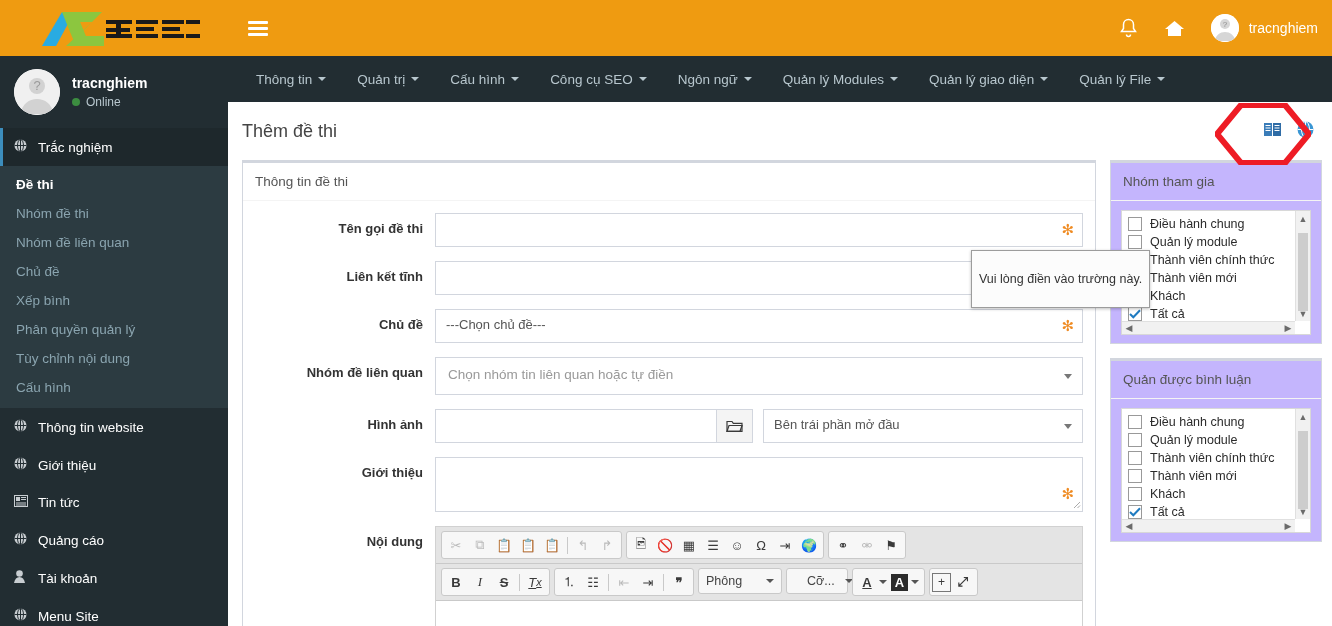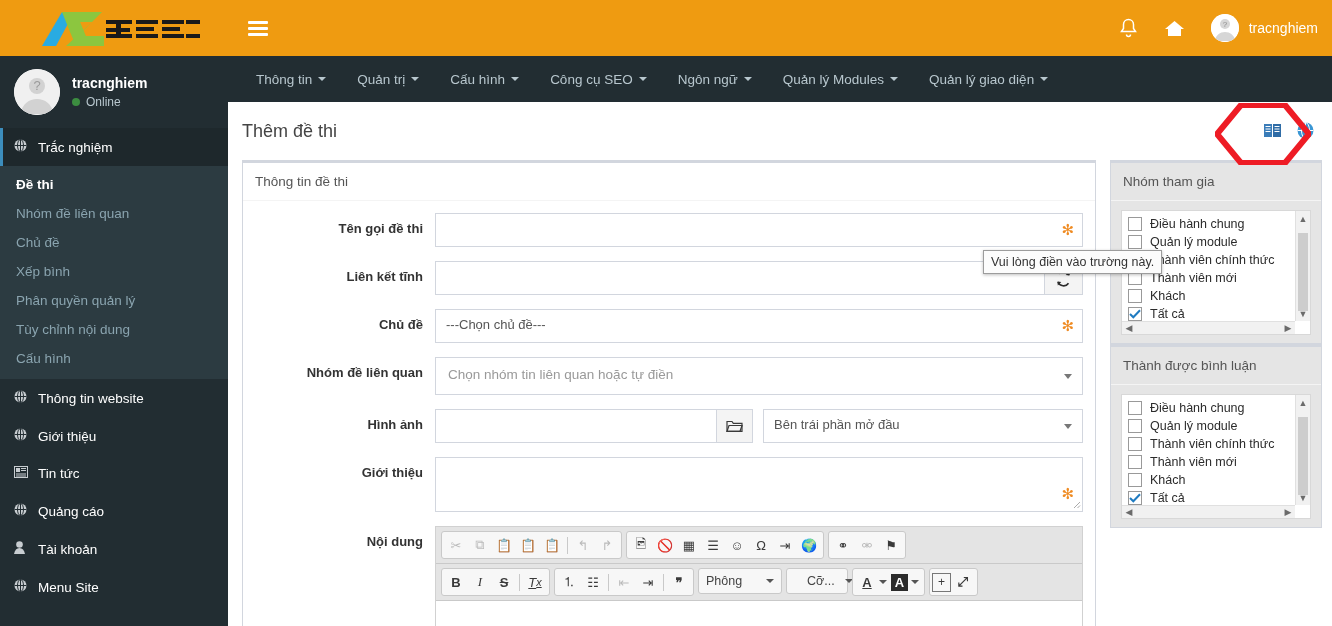--- a/index.html
+++ b/index.html
@@ -80,21 +80,21 @@
   .navmenu-item {
     color: #b8c7ce; font-size: 13.5px; padding: 8px 14px; cursor: pointer;
     display: flex; align-items: center; gap: 6px; white-space: nowrap;
   }
   .caret-d {
     width: 0; height: 0; border-left: 4px solid transparent;
     border-right: 4px solid transparent; border-top: 4px solid #b8c7ce;
     display: inline-block;
   }
   .content-head {
-    display: flex; align-items: center; justify-content: space-between;
+    display: flex; align-items: flex-start; justify-content: space-between;
     padding: 19px 18px 10px 14px; background: #ffffff;
   }
   .page-title { font-size: 18px; color: #444; font-weight: normal; }
   .head-icons { display: flex; align-items: center; gap: 14px; }
 
   .body-area { display: flex; gap: 14px; padding: 8px 14px 0 14px; background: #ffffff; }
   .col-left { width: 854px; flex: none; }
   .col-right { width: 212px; flex: none; }
 
   .panel { background: #ffffff; border: 1px solid #d2d6de; border-top: 3px solid #d2d6de; }
@@ -144,23 +144,23 @@
     width: 100%; height: 55px; border: 1px solid #d2d6de; background: #fff;
     resize: none; font-family: "Liberation Sans", sans-serif; font-size: 13px;
     padding: 6px 24px 6px 10px; outline: none; display: block;
   }
   .ta-grip {
     position: absolute; right: 2px; bottom: 3px; width: 10px; height: 10px;
     pointer-events: none;
   }
   .tooltip {
     position: absolute; background: #fcfcfc; border: 1px solid #9c9c9c;
-    color: #333; font-size: 12.5px; padding: 4px 7px; white-space: nowrap;
+    color: #333; font-size: 12.5px; padding: 21px 7px; white-space: nowrap;
     box-shadow: 0 1px 3px rgba(0,0,0,0.25); z-index: 40;
-    left: 548px; top: 37px;
+    left: 536px; top: 37px;
   }
 
   
   .editor { border: 1px solid #d1d1d1; background: #fff; }
   .ed-toolbar {
     background: #e4e4e4; border-bottom: 1px solid #c9c9c9;
     padding: 4px 5px; display: flex; flex-wrap: wrap; gap: 4px;
   }
   .tgroup {
     display: flex; align-items: center; background: #f7f7f7;
@@ -173,21 +173,21 @@
   .tbtn.dim { opacity: 0.32; }
   .tsep { width: 1px; height: 17px; background: #c9c9c9; margin: 0 3px; }
   .tdrop {
     display: flex; align-items: center; gap: 10px; background: #f7f7f7;
     border: 1px solid #c9c9c9; border-radius: 3px; padding: 3px 7px;
     height: 26px; font-size: 12.5px; color: #444; cursor: pointer;
   }
   .ed-area { height: 30px; background: #fff; }
 
   
-  .rpanel { background: #e5e5e5; border: 1px solid #d2d6de; border-top: 3px solid #d2d6de; margin-bottom: 0; }
+  .rpanel { background: #c4b5fd; border: 1px solid #d2d6de; border-top: 3px solid #d2d6de; margin-bottom: 14px; }
   .rpanel-head { padding: 11px 12px; font-size: 13.5px; color: #555; border-bottom: 1px solid #f4f4f4; }
   .rpanel-body { padding: 9px 10px 8px; }
   .chk-outer { position: relative; border: 1px solid #d8d8d8; background:#fff; }
   .chk-list { padding: 4px 6px 2px; }
   .chk-row { display: flex; align-items: center; gap: 8px; padding: 2px 0; cursor: pointer; }
   .chk-box {
     width: 14px; height: 14px; border: 1px solid #999; background: #fff; flex: none;
     display: flex; align-items: center; justify-content: center;
   }
   .chk-box.on { border-color: #999; }
@@ -292,20 +292,21 @@
         <svg width="13" height="13" viewBox="0 0 13 13">
             <circle cx="6.5" cy="6.5" r="6" fill="#c8cdd1"></circle>
             <path d="M6.5 .5 v12 M.5 6.5 h12" stroke="#222d32" stroke-width="1" fill="none"></path>
             <ellipse cx="6.5" cy="6.5" rx="3" ry="6" fill="none" stroke="#222d32" stroke-width="1"></ellipse>
           </svg>
       </span>
       <span>Trắc nghiệm</span>
     </div>
     <div class="subnav">
       <div class="subitem active">Đề thi</div>
+      <div class="subitem">Nhóm đề thi</div>
       <div class="subitem">Nhóm đề liên quan</div>
       <div class="subitem">Chủ đề</div>
       <div class="subitem">Xếp bình</div>
       <div class="subitem">Phân quyền quản lý</div>
       <div class="subitem">Tùy chỉnh nội dung</div>
       <div class="subitem">Cấu hình</div>
     </div>
 
     <div class="nav-section">
       <span class="gicon">
@@ -393,20 +394,24 @@
       <div class="navmenu-item">
         <span>Ngôn ngữ</span>
         <i class="caret-d"></i>
       </div>
       <div class="navmenu-item">
         <span>Quản lý Modules</span>
         <i class="caret-d"></i>
       </div>
       <div class="navmenu-item">
         <span>Quản lý giao diện</span>
+        <i class="caret-d"></i>
+      </div>
+      <div class="navmenu-item">
+        <span>Quản lý File</span>
         <i class="caret-d"></i>
       </div>
     </div>
 
     <div class="content-head">
       <div class="page-title">Thêm đề thi</div>
       <div class="head-icons">
         <span>
           <svg width="20" height="17" viewBox="0 0 20 17">
               <path d="M1 2h8v13H1z" fill="#3a7cb8"></path>
@@ -623,21 +628,21 @@
               </div>
               <div class="hscroll">
                 <div class="sc-arrow-h" style="left:0;">◀</div>
                 <div class="sc-arrow-h" style="right:0;">▶</div>
               </div>
             </div>
           </div>
         </div>
 
         <div class="rpanel">
-          <div class="rpanel-head">Thành được bình luận</div>
+          <div class="rpanel-head">Quản được bình luận</div>
           <div class="rpanel-body">
             <div class="chk-outer" style="height:125px;">
               <div class="chk-list">
                 <div class="chk-row">
                   <span class="chk-box"></span>
                   <span class="chk-label">Điều hành chung</span>
                 </div>
                 <div class="chk-row">
                   <span class="chk-box"></span>
                   <span class="chk-label">Quản lý module</span>

